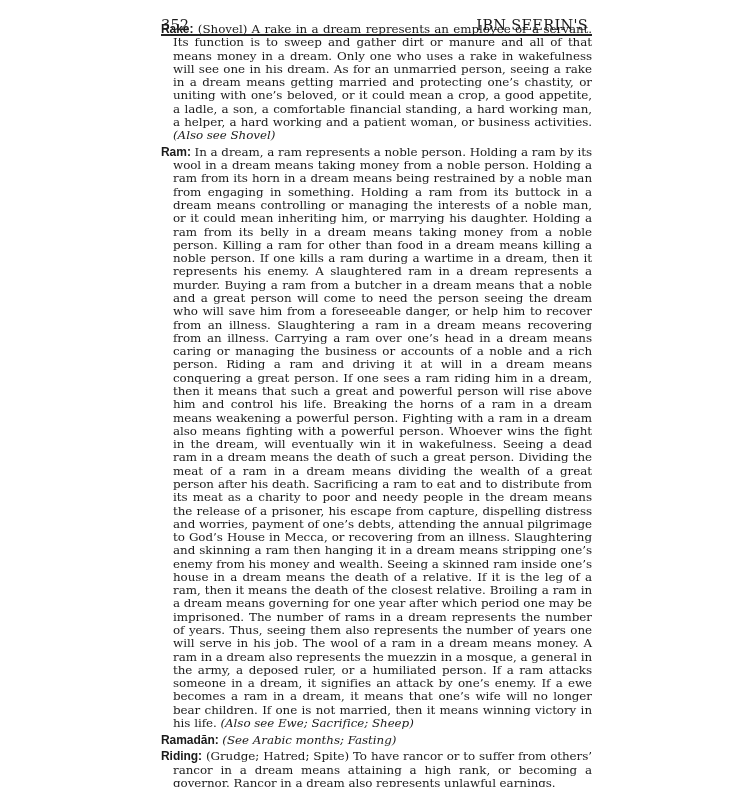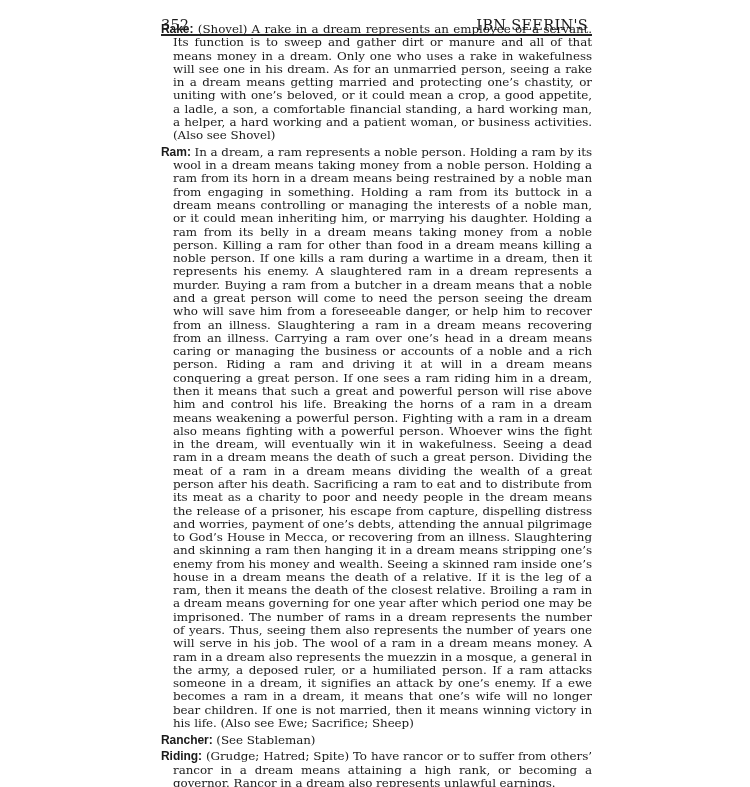--- a/index.html
+++ b/index.html
@@ -8,36 +8,36 @@
   .page { position: absolute; left: 161px; top: 0; width: 431px; }
   .running-head { position: relative; height: 22px; margin-top: 15px; }
   .page-num { position: absolute; left: 0; top: 2px; font-size: 14.5px; letter-spacing: 0.2px; }
   .book-title { position: absolute; right: 4px; top: 2px; font-size: 14.5px; letter-spacing: 0.3px; }
   .rule { position: absolute; left: 0; right: 0; top: 19px; border-top: 2px solid #222; }
   .entries { position: absolute; top: 23px; left: 0; width: 431px; }
   .entry { font-size: 11.9px; line-height: 13.28px; text-align: justify;
            padding-left: 12px; text-indent: -12px; margin: 0 0 3.4px 0;
            letter-spacing: -0.05px; }
   .hw { font-family: "Liberation Sans", "DejaVu Sans", sans-serif; font-weight: bold; font-size: 12px; }
-  .xref { }
+  .xref { font-style: italic; }
 </style>
 </head>
 <body>
 
 <div class="page">
   <div class="running-head">
     <span class="page-num">352</span>
     <span class="book-title">IBN SEERIN'S</span>
     <div class="rule"></div>
   </div>
 
   <div class="entries">
     <p class="entry"><span class="hw">Rake</span><span class="hw">:</span><span> (Shovel) A rake in a dream represents an employee or a servant. Its function is to sweep and gather dirt or manure and all of that means money in a dream. Only one who uses a rake in wakefulness will see one in his dream. As for an unmarried person, seeing a rake in a dream means getting married and protecting one’s chastity, or uniting with one’s beloved, or it could mean a crop, a good appetite, a ladle, a son, a comfortable financial standing, a hard working man, a helper, a hard working and a patient woman, or business activities. </span><span class="xref">(Also see Shovel)</span></p>
 
     <p class="entry"><span class="hw">Ram</span><span class="hw">:</span><span> In a dream, a ram represents a noble person. Holding a ram by its wool in a dream means taking money from a noble person. Holding a ram from its horn in a dream means being restrained by a noble man from engaging in something. Holding a ram from its buttock in a dream means controlling or managing the interests of a noble man, or it could mean inheriting him, or marrying his daughter. Holding a ram from its belly in a dream means taking money from a noble person. Killing a ram for other than food in a dream means killing a noble person. If one kills a ram during a wartime in a dream, then it represents his enemy. A slaughtered ram in a dream represents a murder. Buying a ram from a butcher in a dream means that a noble and a great person will come to need the person seeing the dream who will save him from a foreseeable danger, or help him to recover from an illness. Slaughtering a ram in a dream means recovering from an illness. Carrying a ram over one’s head in a dream means caring or managing the business or accounts of a noble and a rich person. Riding a ram and driving it at will in a dream means conquering a great person. If one sees a ram riding him in a dream, then it means that such a great and powerful person will rise above him and control his life. Breaking the horns of a ram in a dream means weakening a powerful person. Fighting with a ram in a dream also means fighting with a powerful person. Whoever wins the fight in the dream, will eventually win it in wakefulness. Seeing a dead ram in a dream means the death of such a great person. Dividing the meat of a ram in a dream means dividing the wealth of a great person after his death. Sacrificing a ram to eat and to distribute from its meat as a charity to poor and needy people in the dream means the release of a prisoner, his escape from capture, dispelling distress and worries, payment of one’s debts, attending the annual pilgrimage to God’s House in Mecca, or recovering from an illness. Slaughtering and skinning a ram then hanging it in a dream means stripping one’s enemy from his money and wealth. Seeing a skinned ram inside one’s house in a dream means the death of a relative. If it is the leg of a ram, then it means the death of the closest relative. Broiling a ram in a dream means governing for one year after which period one may be imprisoned. The number of rams in a dream represents the number of years. Thus, seeing them also represents the number of years one will serve in his job. The wool of a ram in a dream means money. A ram in a dream also represents the muezzin in a mosque, a general in the army, a deposed ruler, or a humiliated person. If a ram attacks someone in a dream, it signifies an attack by one’s enemy. If a ewe becomes a ram in a dream, it means that one’s wife will no longer bear children. If one is not married, then it means winning victory in his life. </span><span class="xref">(Also see Ewe; Sacrifice; Sheep)</span></p>
 
+    <p class="entry"><span class="hw">Ramadān</span><span class="hw">:</span><span> </span><span class="xref">(See Arabic months; Fasting)</span></p>
 
-    <p class="entry"><span class="hw">Rancher</span><span class="hw">:</span><span> </span><span class="xref">(See Stableman)</span></p>
 
     <p class="entry"><span class="hw">Riding</span><span class="hw">:</span><span> (Grudge; Hatred; Spite) To have rancor or to suffer from others’ rancor in a dream means attaining a high rank, or becoming a governor. Rancor in a dream also represents unlawful earnings. </span></p>
 
   </div>
 </div>
 
 </body></html>

